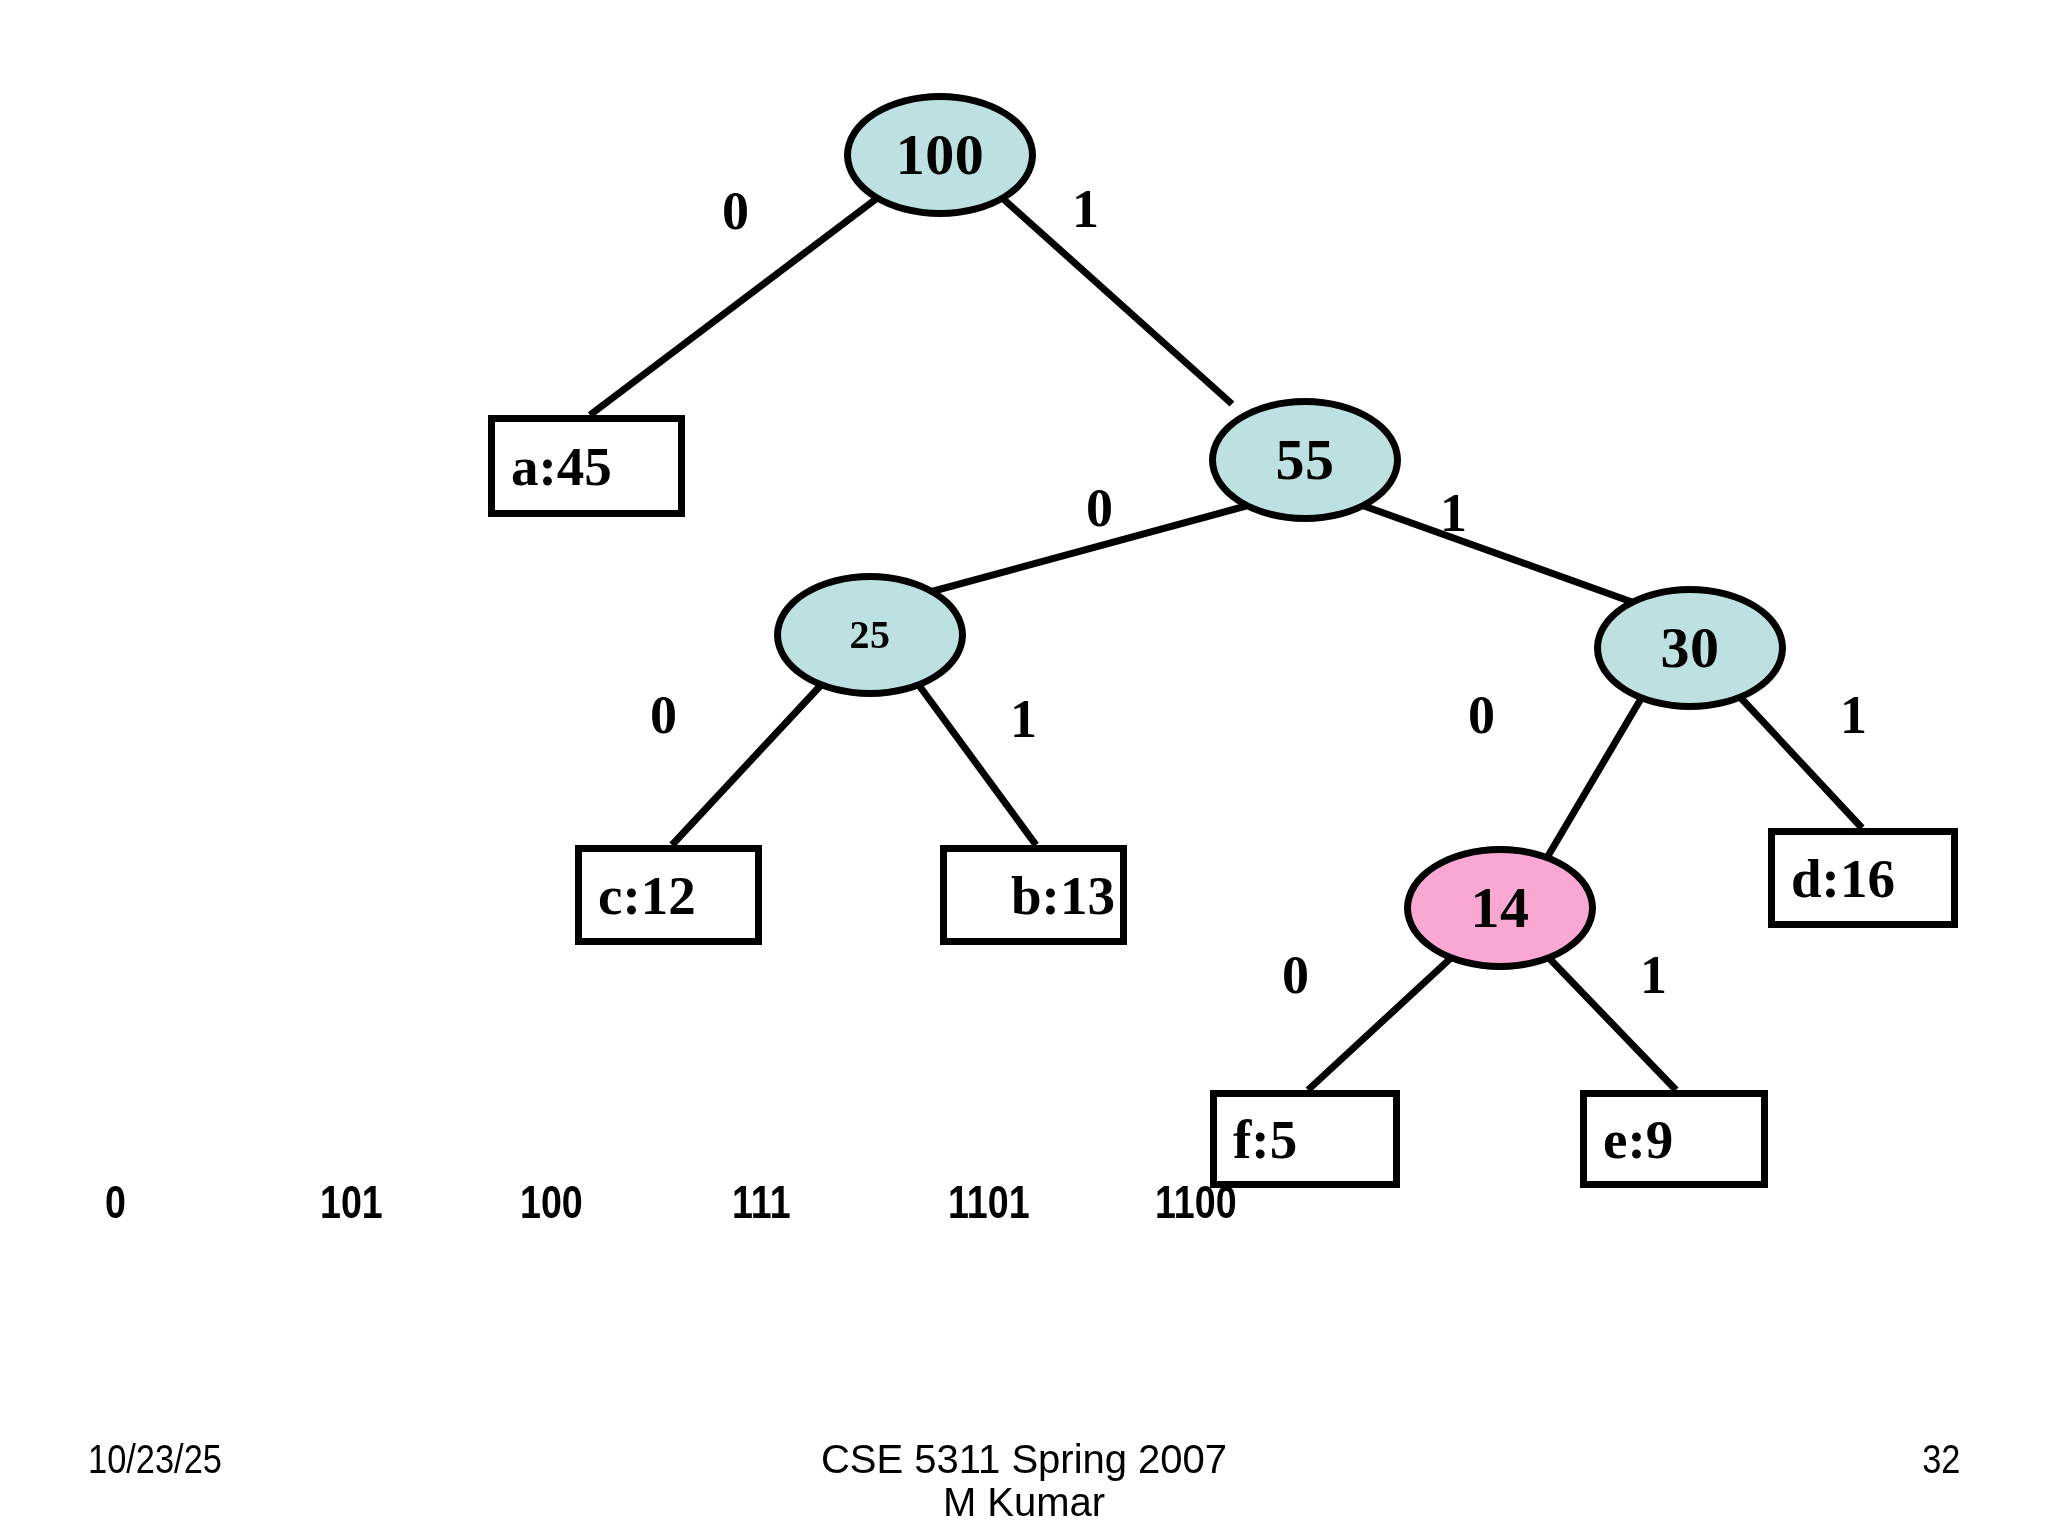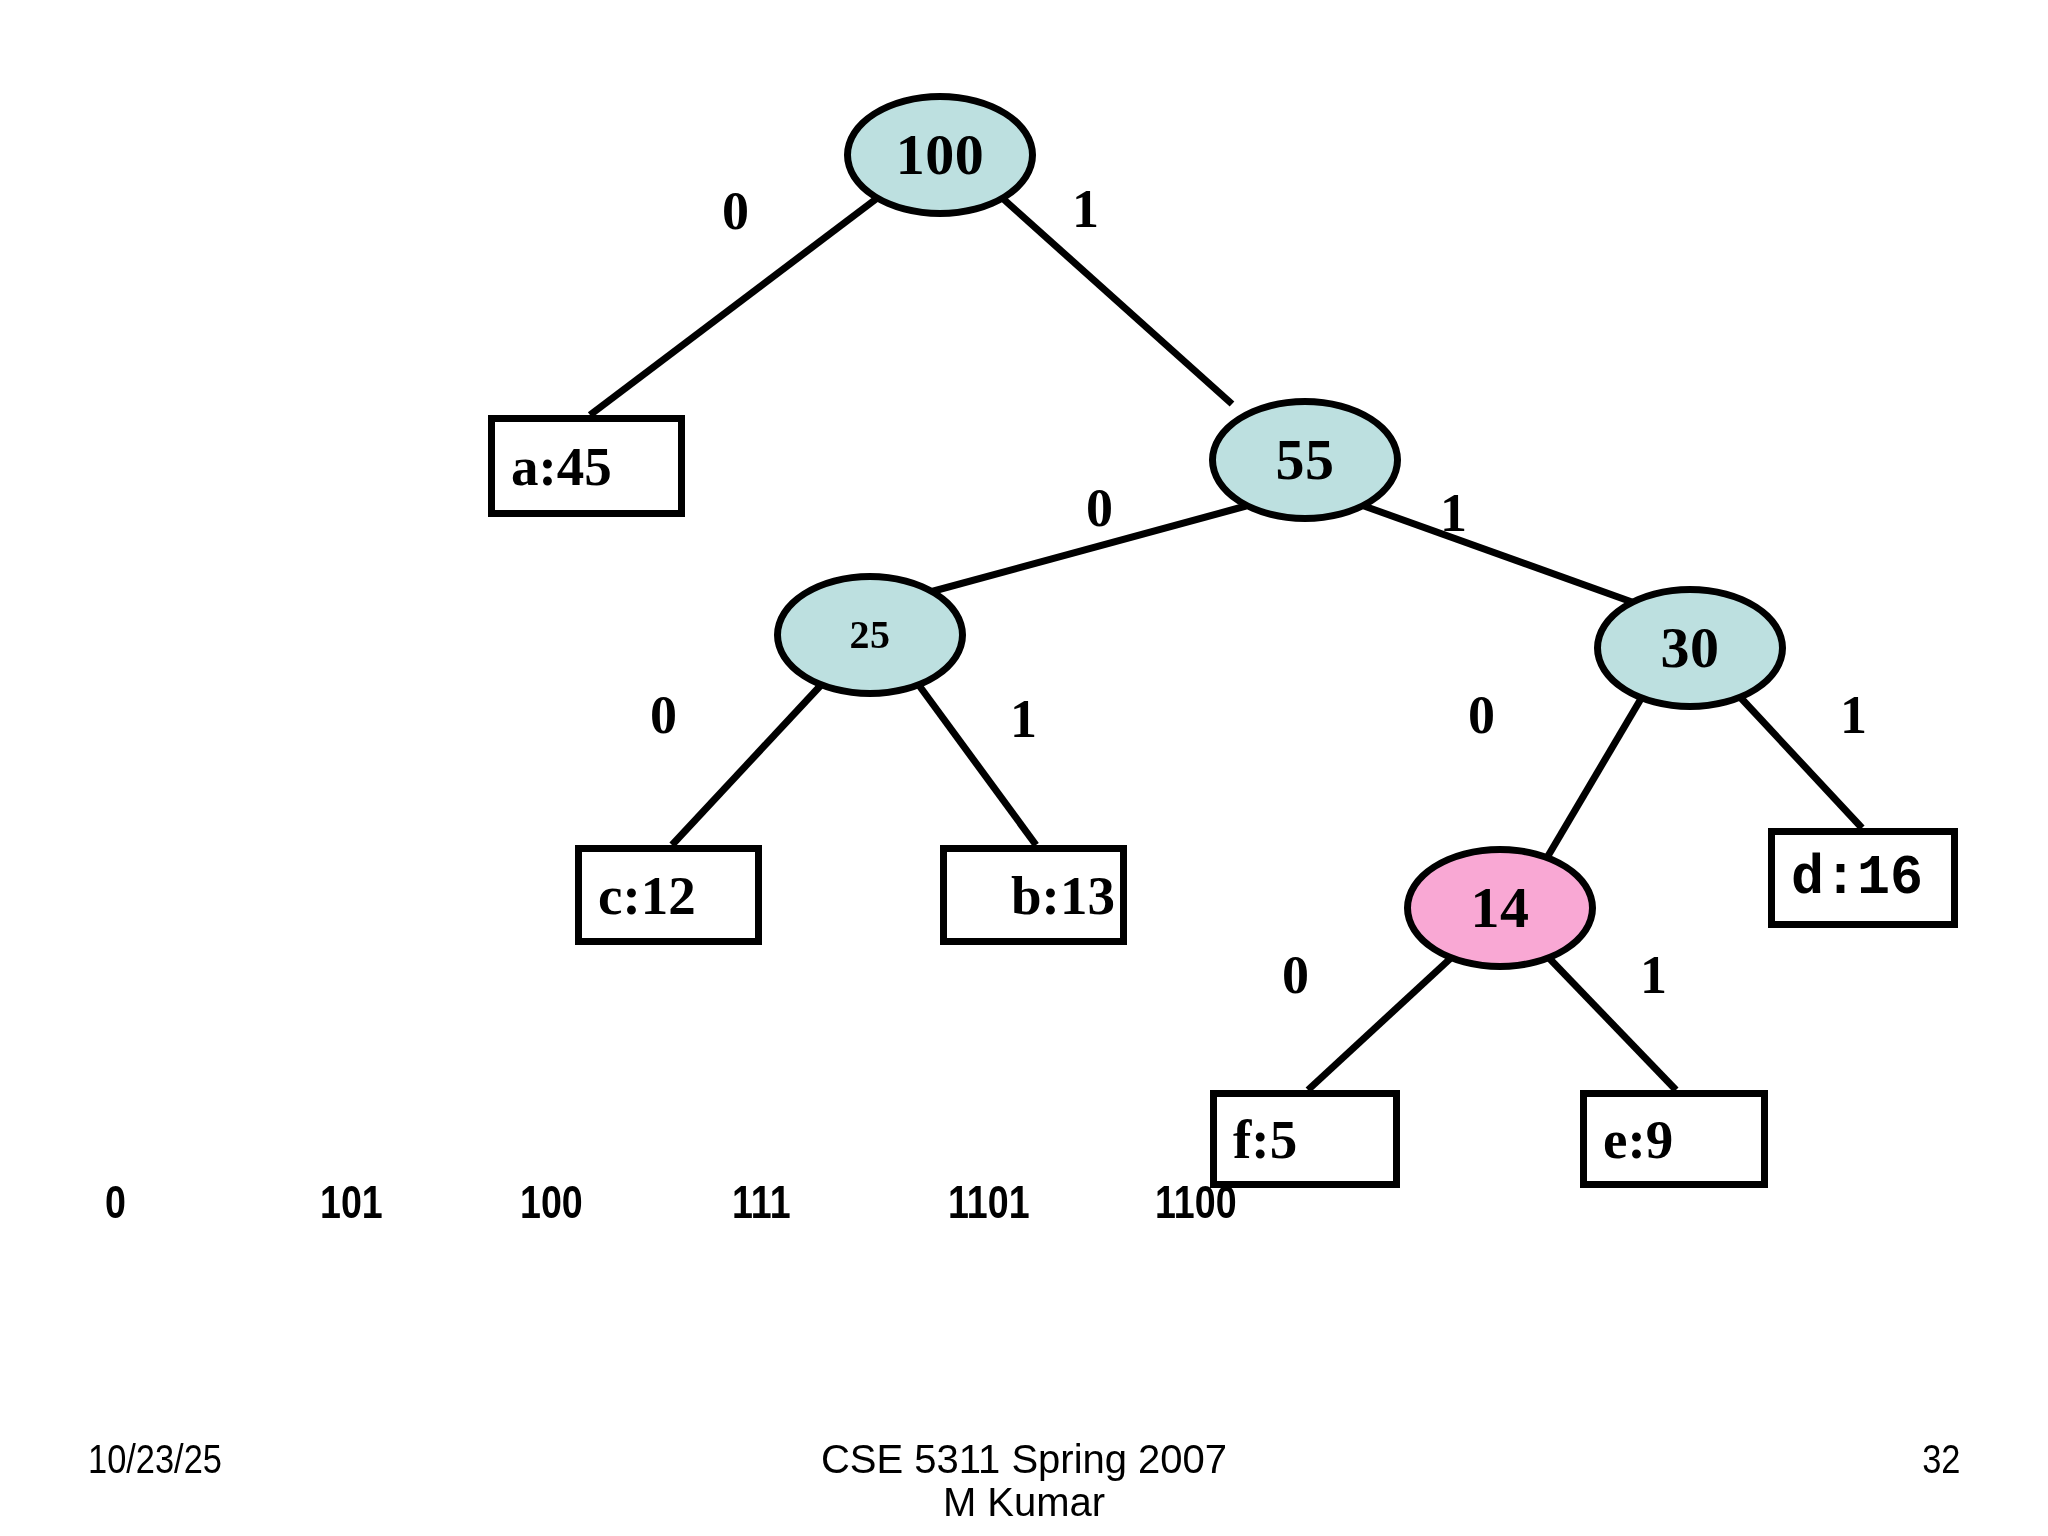--- a/index.html
+++ b/index.html
@@ -157,21 +157,21 @@
       <div class="leaf" style="left: 455px; top: 415px; width: 197px; height: 102px; margin-left: 33px;">
         <span class="leaf-label" style="font-size: 55px;">a:45</span>
       </div>
       <div class="leaf" style="left: 575px; top: 845px; width: 187px; height: 100px;">
         <span class="leaf-label" style="font-size: 55px;">c:12</span>
       </div>
       <div class="leaf" style="left: 940px; top: 845px; width: 187px; height: 100px; padding-left: 48px;">
         <span class="leaf-label" style="font-size: 55px;">b:13</span>
       </div>
       <div class="leaf" style="left: 1768px; top: 828px; width: 190px; height: 100px;">
-        <span class="leaf-label" style="font-size: 55px; font-family: Liberation Mono, monospace;">d:16</span>
+        <span class="leaf-label" style="font-size: 55px;">d:16</span>
       </div>
       <div class="leaf" style="left: 1210px; top: 1090px; width: 190px; height: 98px;">
         <span class="leaf-label" style="font-size: 55px;">f:5</span>
       </div>
       <div class="leaf" style="left: 1580px; top: 1090px; width: 188px; height: 98px;">
         <span class="leaf-label" style="font-size: 55px;">e:9</span>
       </div>
     </div>
 
   <div id="bits-layer">

